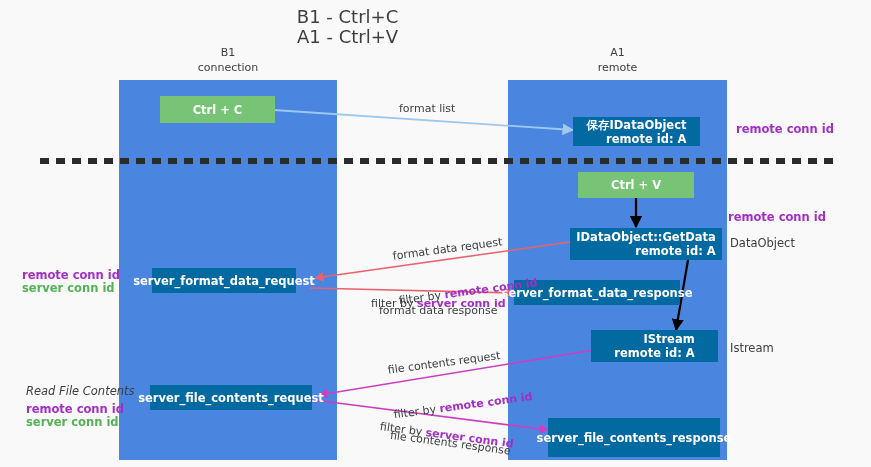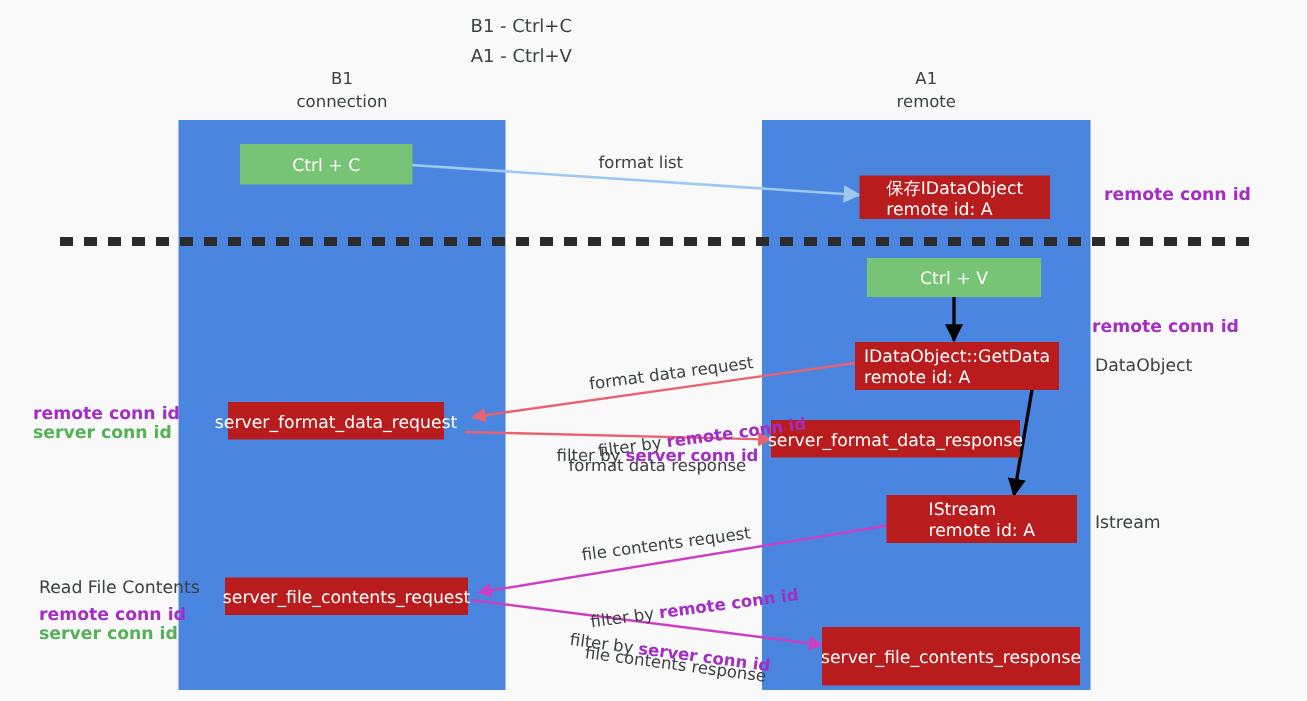--- a/index.html
+++ b/index.html
@@ -8,21 +8,21 @@
     background:#f9f9fa;
     font-family:"DejaVu Sans","Liberation Sans",sans-serif;
     position:relative;overflow:hidden;
     color:#3c4043;
   }
   #stage{position:absolute;left:0;top:0;width:871px;height:467px;}
 
   
   .title{
     position:absolute;left:0;top:7px;width:695px;
-    text-align:center;font-size:12px;line-height:20px;color:#3c4043;
+    text-align:center;font-size:18px;line-height:20px;color:#3c4043;
     white-space:pre;
   }
 
   
   .col{position:absolute;background:#4a86e0;}
   #col-b1{left:119px;top:80px;width:218px;height:380px;}
   #col-a1{left:508px;top:80px;width:219px;height:380px;}
 
   .col-head{
     position:absolute;text-align:center;font-size:11px;line-height:15px;
@@ -34,25 +34,26 @@
   
   #divider{
     position:absolute;left:40px;top:158px;width:797px;height:6px;
     background-image:repeating-linear-gradient(to right,#2b2b2b 0px,#2b2b2b 9px,transparent 9px,transparent 16px);
   }
 
   
   .box{
     position:absolute;box-sizing:border-box;
     display:flex;align-items:center;justify-content:center;
-    text-align:left;color:#ffffff;font-size:11.5px;line-height:14px;
+    text-align:right;color:#ffffff;font-size:11.5px;line-height:14px;
     white-space:pre;
+    font-weight:bold;
   }
   .box.green{background:#77c476;}
-  .box.orange{background:#b91c1c;}
+  .box.orange{background:#0369a1;}
 
   
   .ann{position:absolute;font-size:11.5px;line-height:15px;white-space:pre;}
   .ann.purple{color:#a32ec4;font-weight:bold;}
   .ann.green{color:#54b254;font-weight:bold;}
   .ann.dark{color:#3c4043;}
 
   
   .elabel{
     position:absolute;font-size:11px;line-height:15px;white-space:pre;
@@ -110,21 +111,21 @@
     <path d="M314,400 L548,430" stroke="#cc3fc1" stroke-width="1.6" fill="none" marker-end="url(#ah-mag)"></path>
   </svg>
 
   <div class="box green" id="b-ctrl-c" style="left:160px;top:96px;width:115px;height:27px;">Ctrl + C</div>
 
   <div class="box orange" id="b-save-ido" style="left:573px;top:117px;width:127px;height:29px;">保存IDataObject
 remote id: A</div>
 
   <div class="box green" id="b-ctrl-v" style="left:578px;top:172px;width:116px;height:26px;">Ctrl + V</div>
 
-  <div class="box orange" id="b-getdata" style="left:570px;top:228px;width:136px;height:32px;">IDataObject::GetData
+  <div class="box orange" id="b-getdata" style="left:570px;top:228px;width:152px;height:32px;">IDataObject::GetData
 remote id: A</div>
 
   <div class="box orange" id="b-fmt-req" style="left:152px;top:268px;width:144px;height:25px;">server_format_data_request</div>
 
   <div class="box orange" id="b-fmt-res" style="left:514px;top:280px;width:166px;height:25px;">server_format_data_response</div>
 
   <div class="box orange" id="b-istream" style="left:591px;top:330px;width:127px;height:32px;">IStream
 remote id: A</div>
 
   <div class="box orange" id="b-file-req" style="left:150px;top:385px;width:162px;height:25px;">server_file_contents_request</div>
@@ -137,21 +138,21 @@
 
   <div class="ann dark" style="left:730px;top:236px;">DataObject</div>
 
   <div class="ann dark" style="left:730px;top:341px;">Istream</div>
 
 
   <div class="ann purple" style="left:22px;top:268px;">remote conn id</div>
 
   <div class="ann green" style="left:22px;top:281px;">server conn id</div>
 
-  <div class="ann dark" style="left:26px;top:384px;">Read File Contents</div>
+  <div class="ann dark" style="left:26px;top:384px;font-style:italic;">Read File Contents</div>
 
   <div class="ann purple" style="left:26px;top:402px;">remote conn id</div>
 
   <div class="ann green" style="left:26px;top:415px;">server conn id</div>
 
   <div class="elabel" style="left:399px;top:101px;">format list</div>
 
   <div class="elabel rot" style="left:388px;top:219px;transform:rotate(-7.5deg);">
     <div>format data request</div>
     <div><span>filter by </span><span class="k">remote conn id</span></div>

